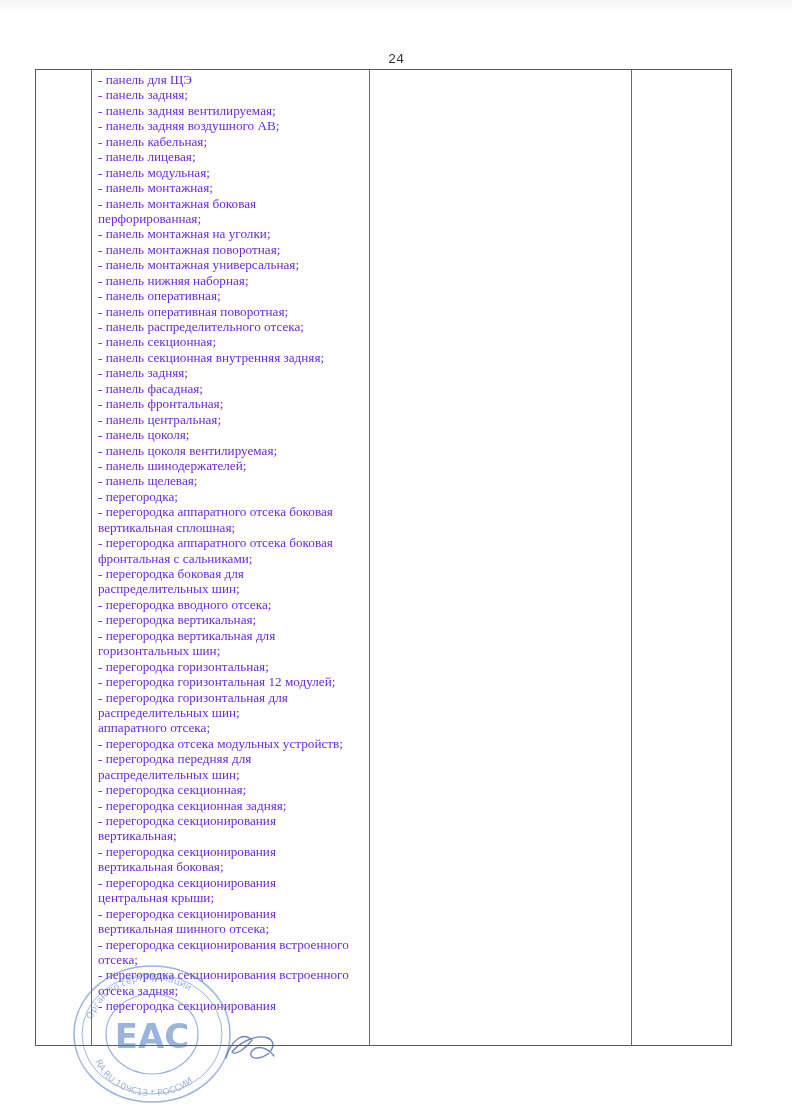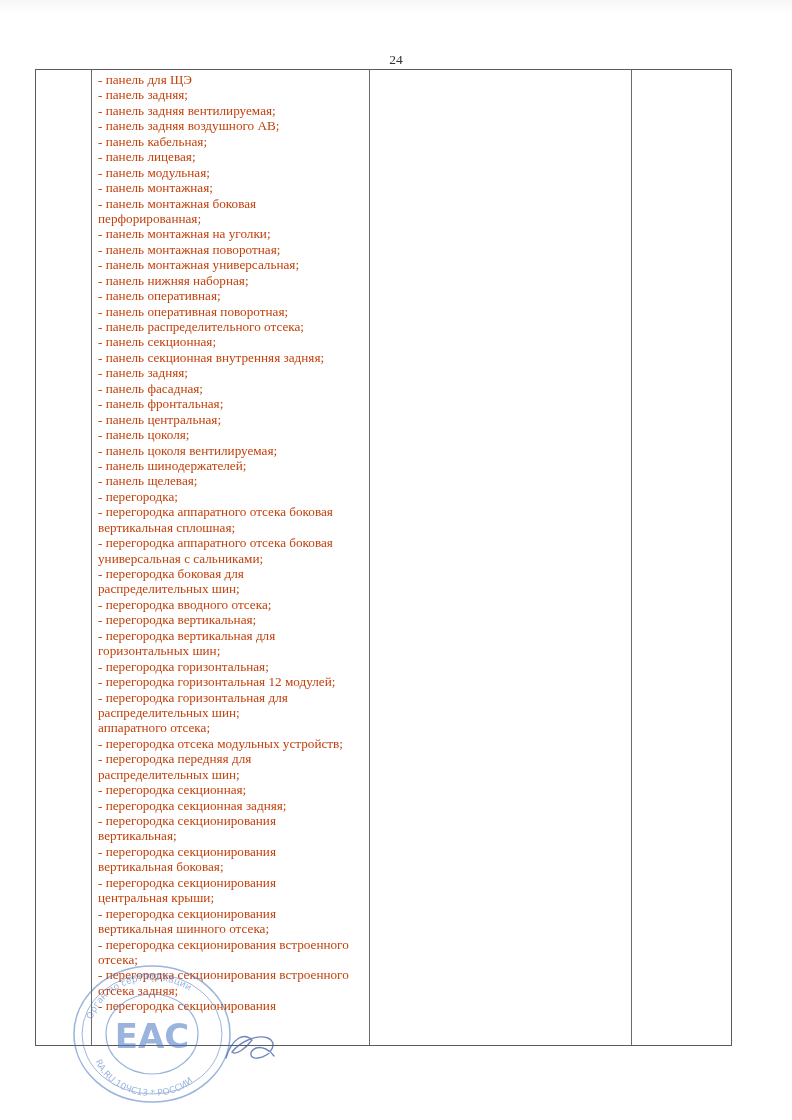--- a/index.html
+++ b/index.html
@@ -1,26 +1,26 @@
 <!DOCTYPE html>
 <html><head>
   <meta charset="utf-8">
   <style>
     html, body { margin: 0; padding: 0; background: #ffffff; }
     body { width: 792px; height: 1120px; position: relative; overflow: hidden;
            font-family: "Liberation Serif", "DejaVu Serif", serif; color: #222; }
     .topband { position: absolute; left: 0; top: 0; width: 792px; height: 14px;
                background: linear-gradient(#f6f6f6, #ffffff); }
     .page-number { position: absolute; left: 0; width: 792px; top: 52px; text-align: center;
-                   font-size: 13.5px; color: #333; }
+                   font-size: 13.5px; color: #333; font-family: Liberation Mono, monospace; }
     .tbl { position: absolute; left: 35px; top: 69px; width: 697px; height: 977px;
            border: 1.2px solid #5a5a5a; box-sizing: border-box; }
     .col-line { position: absolute; top: 0; bottom: 0; width: 0; border-left: 1.2px solid #6a6a6a; }
     .cell-text { position: absolute; left: 62px; top: 2px; width: 270px;
-                 font-size: 13.2px; line-height: 15.45px; color: #c2410c; white-space: nowrap; }
+                 font-size: 13.2px; line-height: 15.45px; color: #6d28d9; white-space: nowrap; }
     .line { display: block; height: 15.45px; }
     .stamp { position: absolute; left: 70px; top: 962px; width: 165px; height: 148px; opacity: 0.55; pointer-events: none; }
     .signature { position: absolute; left: 222px; top: 1028px; width: 58px; height: 40px; opacity: 0.75; }
   </style>
 </head>
 <body>
 
 <div class="topband"></div>
 
 <div class="page-number">24</div>
@@ -55,21 +55,21 @@
       <span class="line">- панель фронтальная;</span>
       <span class="line">- панель центральная;</span>
       <span class="line">- панель цоколя;</span>
       <span class="line">- панель цоколя вентилируемая;</span>
       <span class="line">- панель шинодержателей;</span>
       <span class="line">- панель щелевая;</span>
       <span class="line">- перегородка;</span>
       <span class="line">- перегородка аппаратного отсека боковая</span>
       <span class="line">вертикальная сплошная;</span>
       <span class="line">- перегородка аппаратного отсека боковая</span>
-      <span class="line">универсальная с сальниками;</span>
+      <span class="line">фронтальная с сальниками;</span>
       <span class="line">- перегородка боковая для</span>
       <span class="line">распределительных шин;</span>
       <span class="line">- перегородка вводного отсека;</span>
       <span class="line">- перегородка вертикальная;</span>
       <span class="line">- перегородка вертикальная для</span>
       <span class="line">горизонтальных шин;</span>
       <span class="line">- перегородка горизонтальная;</span>
       <span class="line">- перегородка горизонтальная 12 модулей;</span>
       <span class="line">- перегородка горизонтальная для</span>
       <span class="line">распределительных шин;</span>

